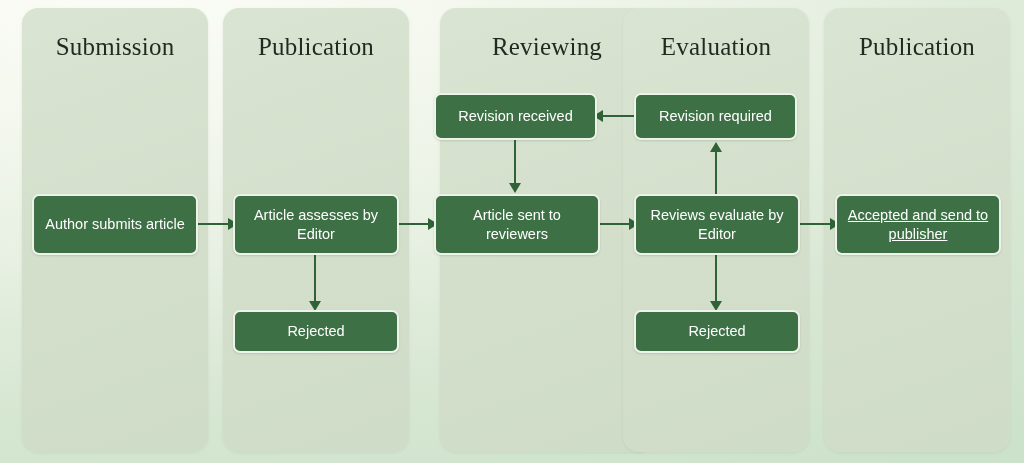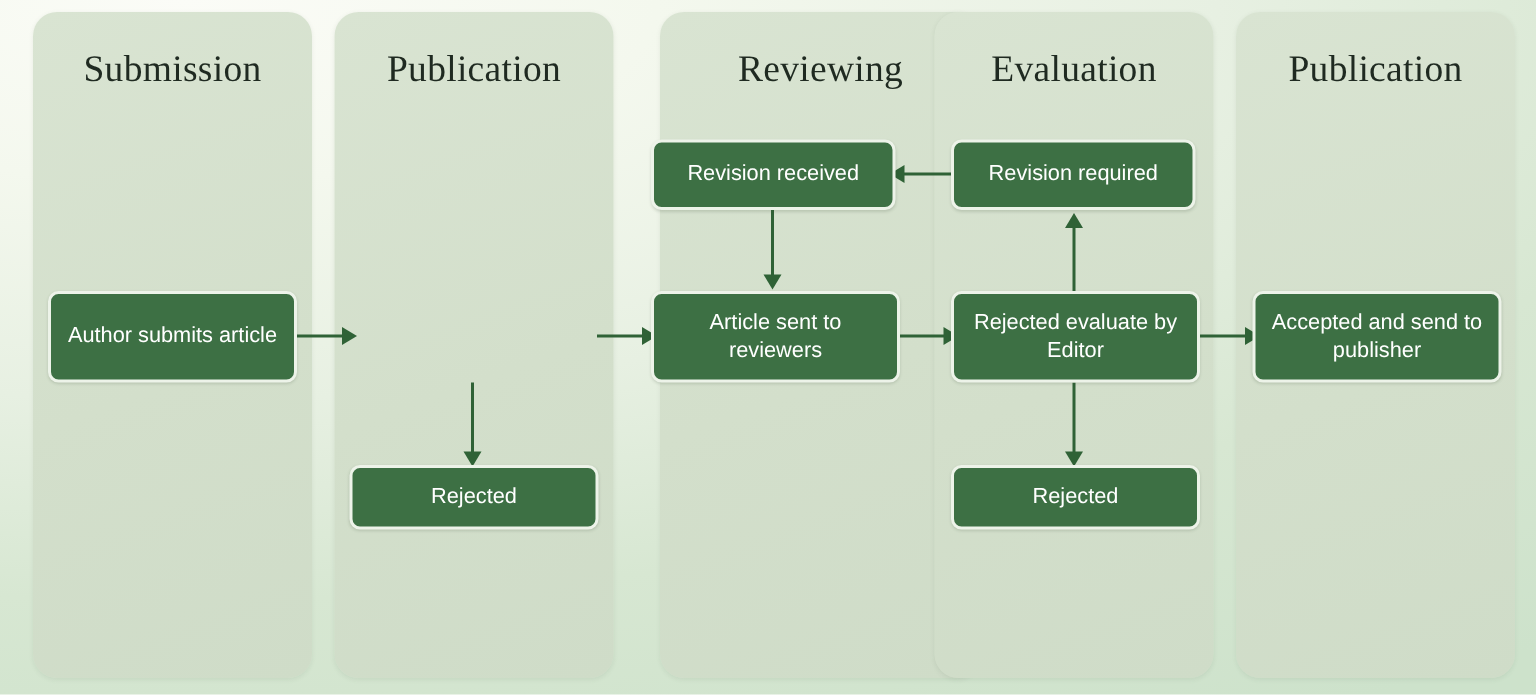--- a/index.html
+++ b/index.html
@@ -150,30 +150,33 @@
   </div>
 
   <div class="node" style="left:634px; top:93px; width:163px; height:47px;">
     <span>Revision required</span>
   </div>
 
   <div class="node" style="left:32px; top:194px; width:166px; height:61px;align-items:center;">
     <span>Author submits article</span>
   </div>
 
+  <div class="node" style="left:233px; top:194px; width:166px; height:61px;">
+    <span>Article assesses by Editor</span>
+  </div>
 
   <div class="node" style="left:434px; top:194px; width:166px; height:61px;">
     <span>Article sent to reviewers</span>
   </div>
 
   <div class="node" style="left:634px; top:194px; width:166px; height:61px;">
-    <span>Rejected evaluate by Editor</span>
+    <span>Reviews evaluate by Editor</span>
   </div>
 
-  <div class="node" style="left:835px; top:194px; width:166px; height:61px;">
+  <div class="node" style="left:835px; top:194px; width:166px; height:61px;text-decoration:underline;">
     <span>Accepted and send to publisher</span>
   </div>
 
   <div class="node" style="left:233px; top:310px; width:166px; height:43px;">
     <span>Rejected</span>
   </div>
 
   <div class="node" style="left:634px; top:310px; width:166px; height:43px;">
     <span>Rejected</span>
   </div>

